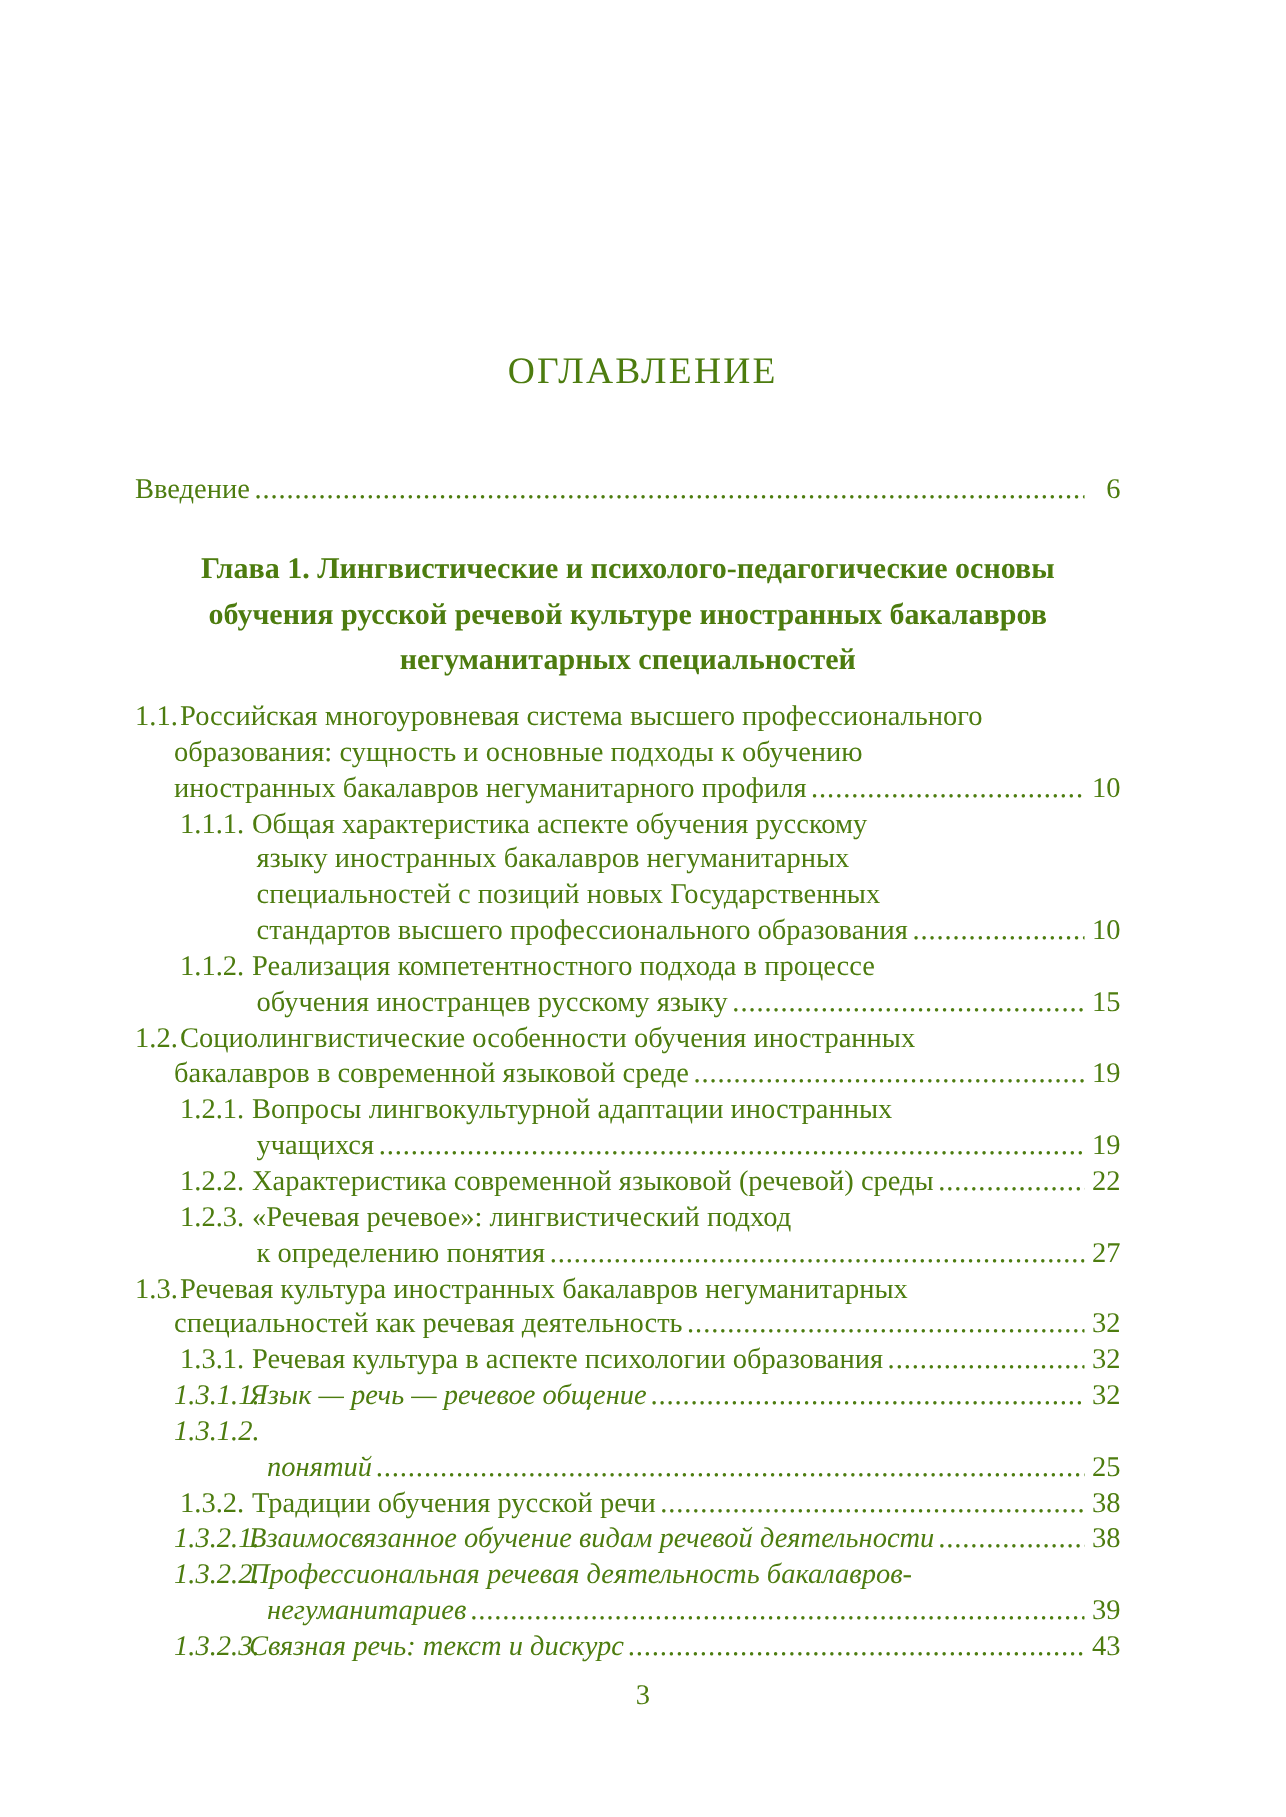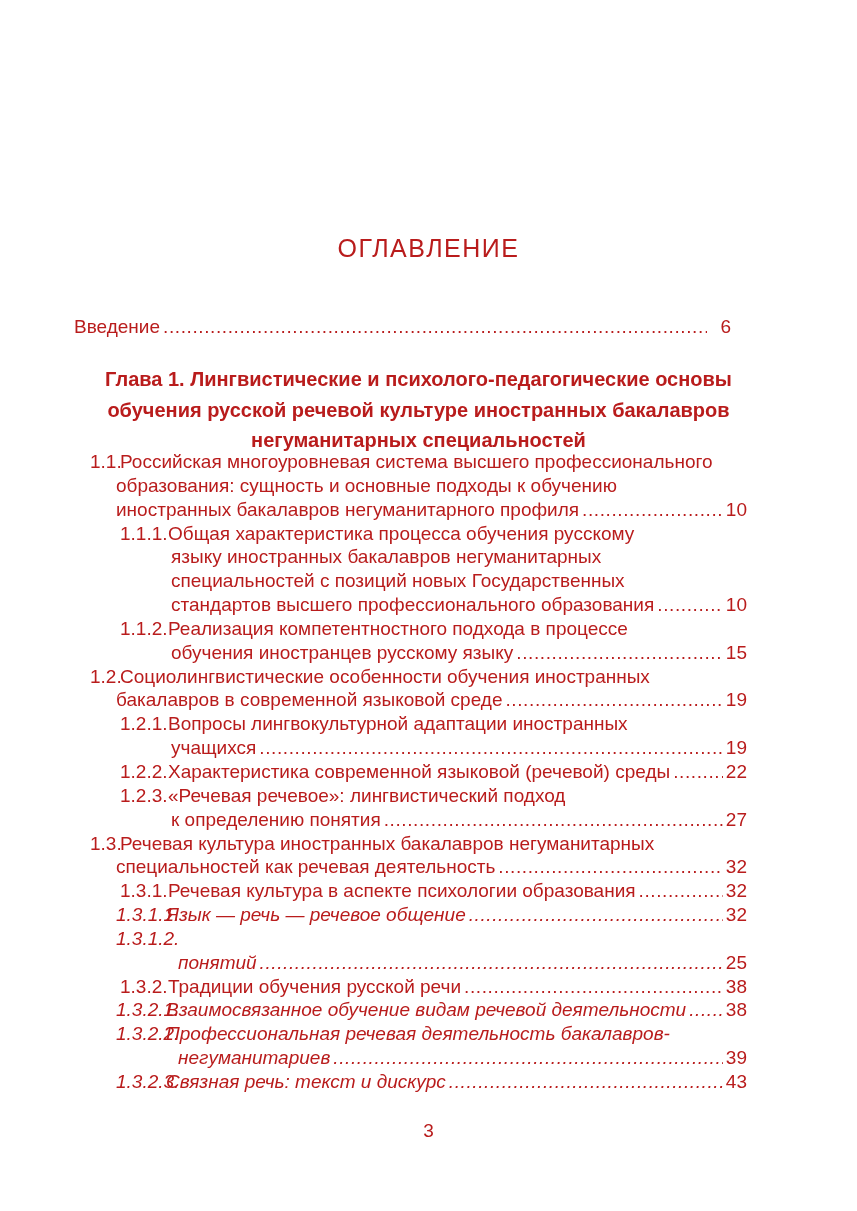--- a/index.html
+++ b/index.html
@@ -1,54 +1,54 @@
 <!DOCTYPE html>
 <html><head>
 <meta charset="utf-8">
 <style>
   html, body { margin: 0; padding: 0; background: #e8e8e8; }
   .sheet {
     position: relative;
     width: 857px;
     height: 1211px;
     background: #ffffff;
-    font-family: Liberation Sans, sans-serif;
-    color: #b91c1c;
+    font-family: Liberation Serif, serif;
+    color: #4d7c0f;
     overflow: hidden;
   }
   .title {
     position: absolute;
     top: 234px;
     left: 0;
     width: 100%;
     margin: 0;
     text-align: center;
     font-size: 25px;
     font-weight: 400;
     letter-spacing: 1.5px;
   }
   .intro-row {
     position: absolute;
     top: 315px;
-    left: 74px;
+    left: 90px;
     width: 657px;
   }
   .chapter {
     position: absolute;
     top: 364px;
     left: 90px;
     width: 657px;
     text-align: center;
     font-weight: 700;
     font-size: 20px;
     line-height: 30.5px;
   }
   .toc {
     position: absolute;
-    top: 450px;
+    top: 466px;
     left: 90px;
     width: 657px;
   }
   .row {
     display: flex;
     align-items: baseline;
     font-size: 19px;
     line-height: 23.85px;
   }
   .num  { flex: 0 0 auto; display: inline-block; }
@@ -116,21 +116,21 @@
       <span class="txt">образования: сущность и основные подходы к обучению</span>
     </div>
     <div class="row c1">
       <span class="txt">иностранных бакалавров негуманитарного профиля</span>
       <span class="dots"></span>
       <span class="pg">10</span>
     </div>
 
     <div class="row l2f">
       <span class="num">1.1.1.</span>
-      <span class="txt">Общая характеристика процесса обучения русскому</span>
+      <span class="txt">Общая характеристика аспекте обучения русскому</span>
     </div>
     <div class="row c2">
       <span class="txt">языку иностранных бакалавров негуманитарных</span>
     </div>
     <div class="row c2">
       <span class="txt">специальностей с позиций новых Государственных</span>
     </div>
     <div class="row c2">
       <span class="txt">стандартов высшего профессионального образования</span>
       <span class="dots"></span>

